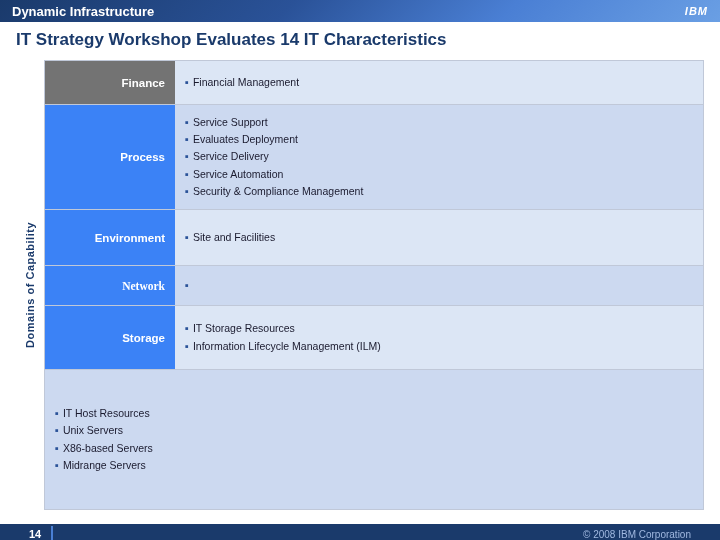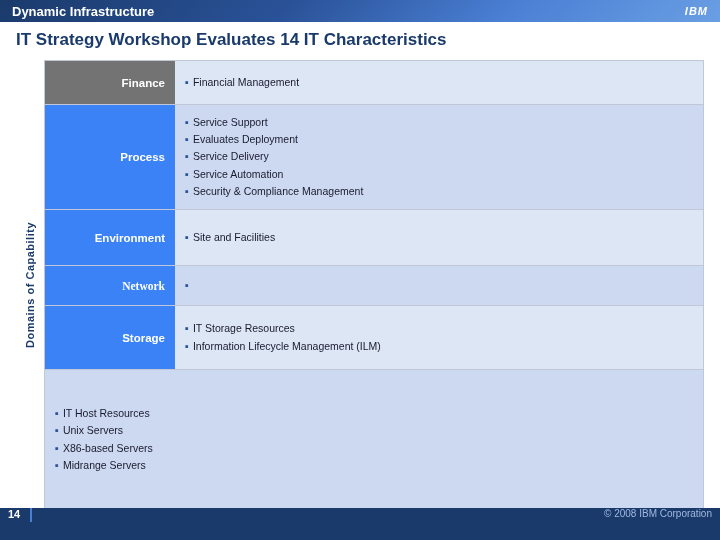--- a/index.html
+++ b/index.html
@@ -138,25 +138,25 @@
     .row-content.alt {
       background: #ccd9f0;
     }
 
     
     .footer {
       position: absolute;
       bottom: 0;
       left: 0;
       right: 0;
-      height: 32px;
+      height: 16px;
       background: #1a3a6b;
       display: flex;
-      align-items: flex-start;
-      padding: 0 8px;
+      align-items: flex-end;
+      padding: 0 29px;
       color: white;
       font-size: 10px;
     }
     .footer-page {
       font-weight: bold;
       font-size: 11px;
       margin-right: 10px;
       color: white;
     }
     .footer-divider {

